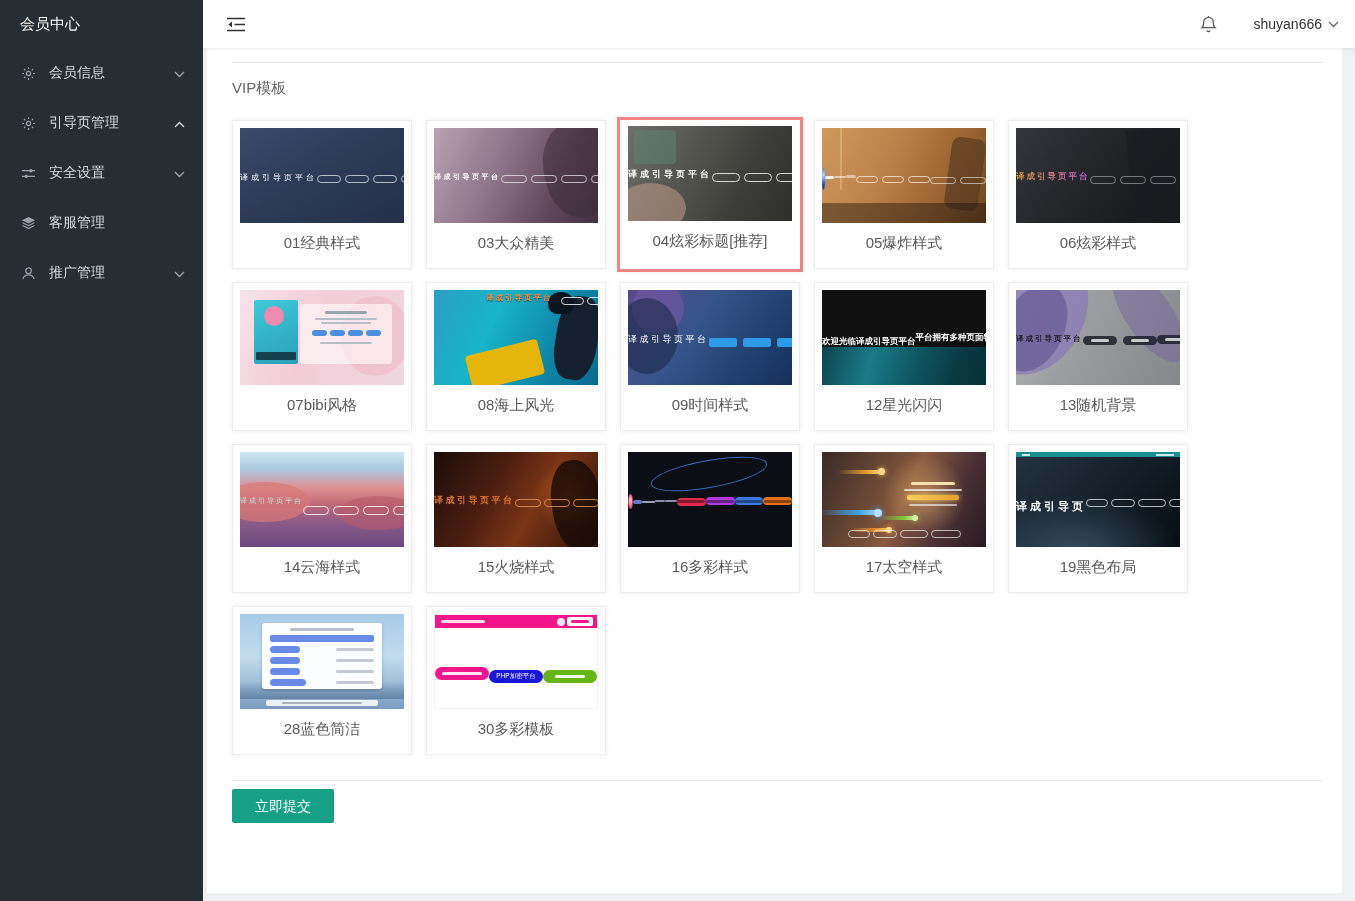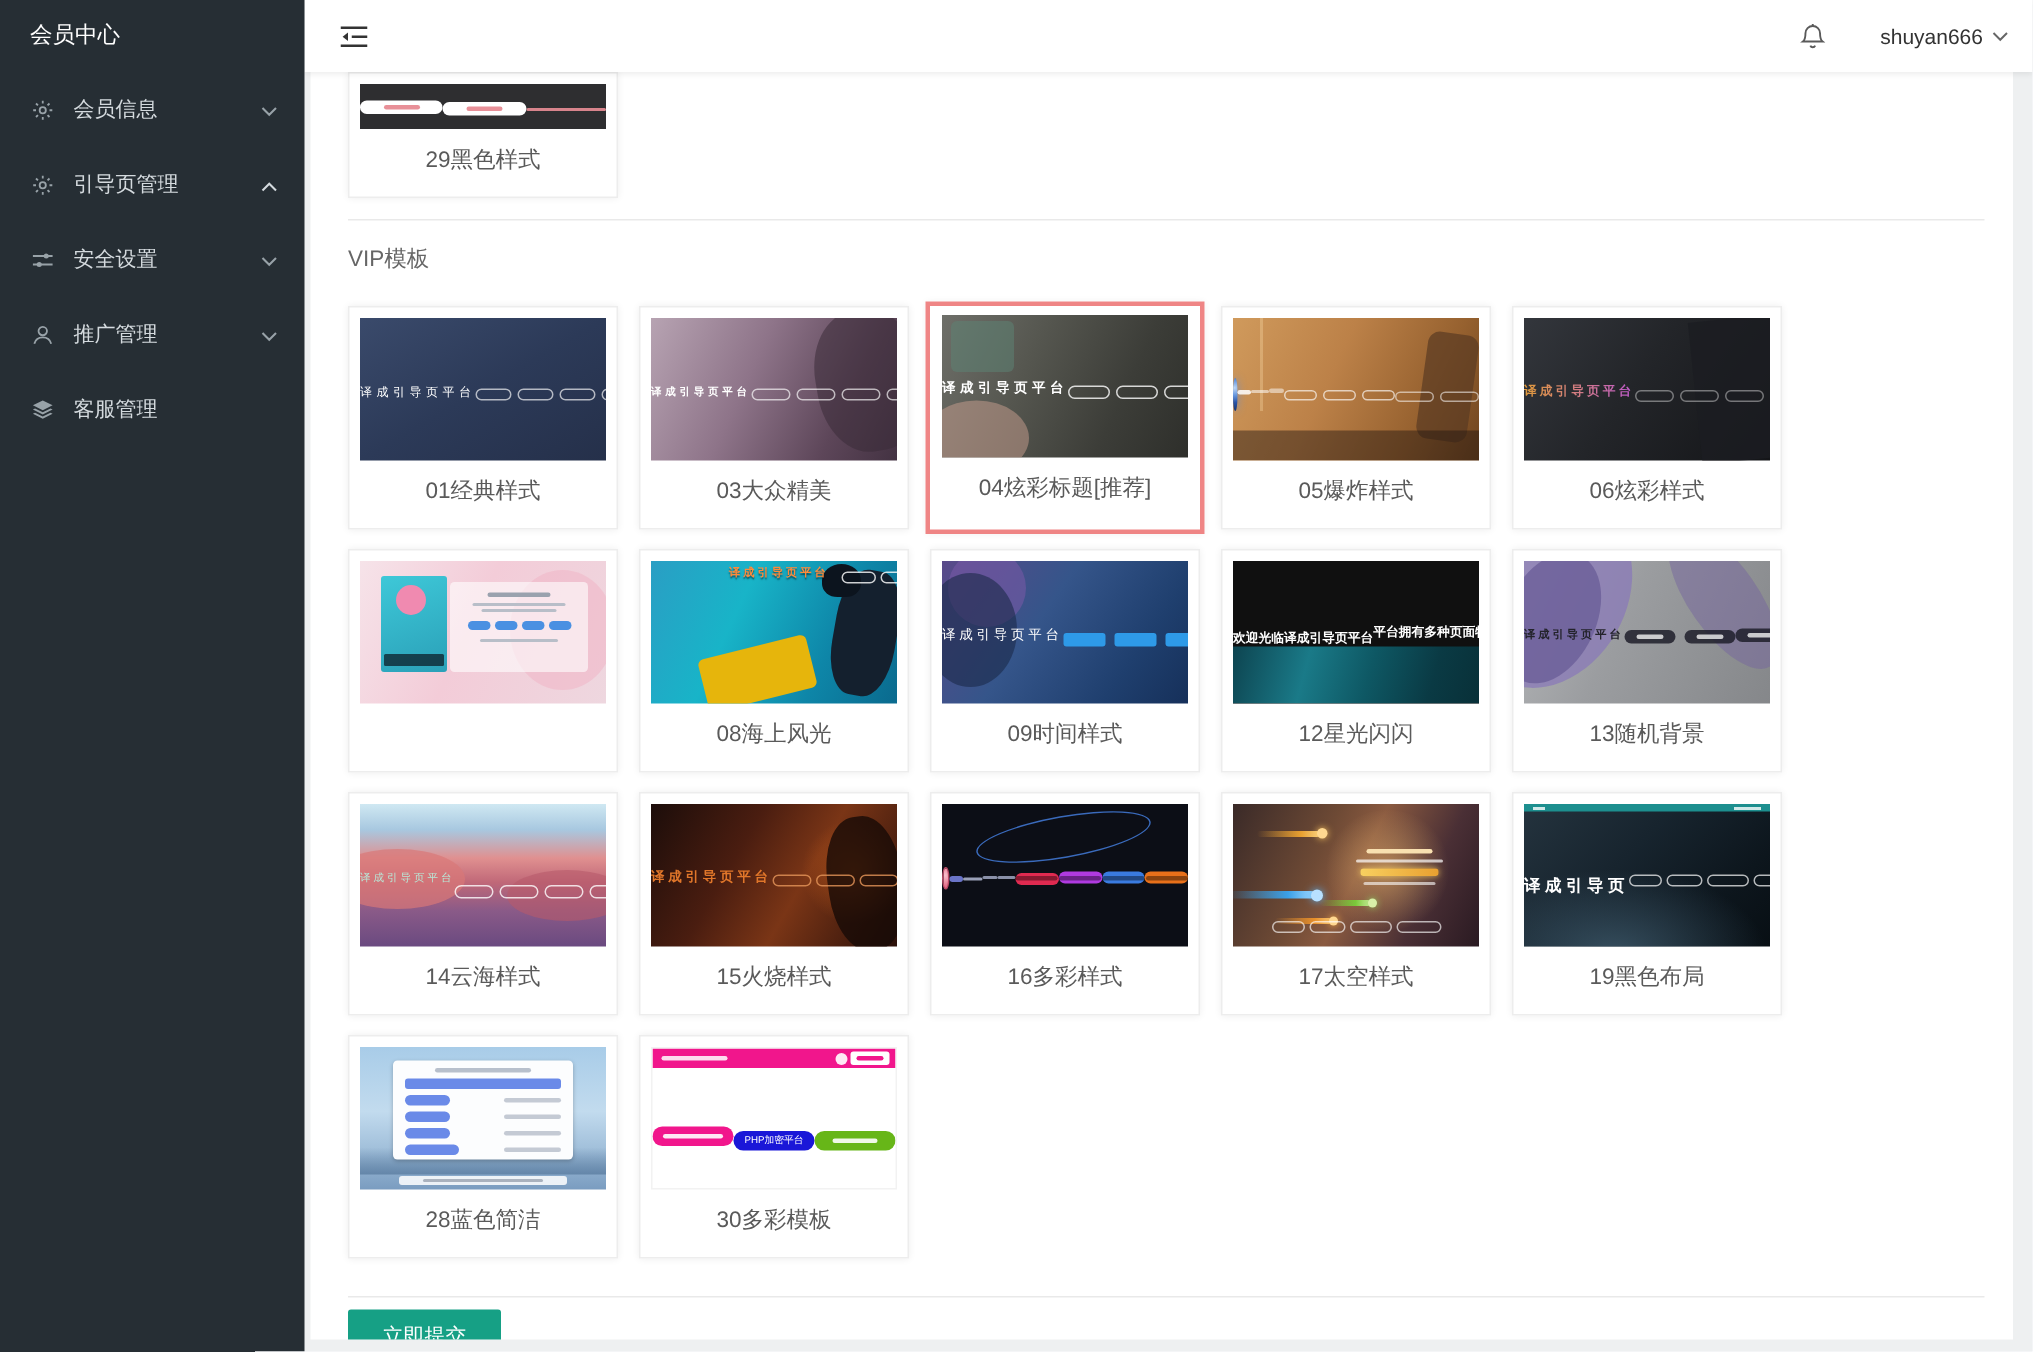--- a/index.html
+++ b/index.html
@@ -93,40 +93,40 @@
         </svg>
     </span>
     <span class="lbl">安全设置</span>
     <span><svg width="11" height="7" viewBox="0 0 11 7" fill="none" stroke="#98a2a8" stroke-width="1.4">
           <path d="M1 1l4.5 4.5L10 1"></path>
         </svg></span>
   </div>
 
   <div class="sb-item">
     <span class="mi">
+      <svg width="15" height="15" viewBox="0 0 16 16" fill="#98a2a8">
+          <path d="M8 1 15 4.5 8 8 1 4.5z"></path>
+          <path d="M8 9.5 2.5 6.8 1 7.5 8 11l7-3.5-1.5-.7z"></path>
+          <path d="M8 12.5 2.5 9.8 1 10.5 8 14l7-3.5-1.5-.7z"></path>
+        </svg>
+    </span>
+    <span class="lbl">客服管理</span>
+  </div>
+
+  <div class="sb-item">
+    <span class="mi">
       <svg width="15" height="15" viewBox="0 0 16 16" fill="none" stroke="#98a2a8" stroke-width="1.3">
           <circle cx="8" cy="5" r="3"></circle>
           <path d="M2 14c.8-3 3-4.5 6-4.5s5.2 1.5 6 4.5"></path>
         </svg>
     </span>
     <span class="lbl">推广管理</span>
     <span><svg width="11" height="7" viewBox="0 0 11 7" fill="none" stroke="#98a2a8" stroke-width="1.4">
           <path d="M1 1l4.5 4.5L10 1"></path>
         </svg></span>
-  </div>
-
-  <div class="sb-item">
-    <span class="mi">
-      <svg width="15" height="15" viewBox="0 0 16 16" fill="#98a2a8">
-          <path d="M8 1 15 4.5 8 8 1 4.5z"></path>
-          <path d="M8 9.5 2.5 6.8 1 7.5 8 11l7-3.5-1.5-.7z"></path>
-          <path d="M8 12.5 2.5 9.8 1 10.5 8 14l7-3.5-1.5-.7z"></path>
-        </svg>
-    </span>
-    <span class="lbl">客服管理</span>
   </div>
 </div>
 
 <div class="header">
   <span class="fold">
     <svg width="18" height="15" viewBox="0 0 18 15">
         <path d="M0 1.5h18M7.5 7.5h10.5M0 13.5h18" stroke="#333" stroke-width="1.7"></path>
         <path d="M5 4.6 1.4 7.5 5 10.4z" fill="#333"></path>
       </svg>
   </span>
@@ -143,34 +143,20 @@
     <svg width="11" height="7" viewBox="0 0 11 7" fill="none" stroke="#666" stroke-width="1.3">
         <path d="M1 1l4.5 4.5L10 1"></path>
       </svg>
   </span>
 </div>
 
 <div class="content">
 <div class="panel">
 
   
-  <div class="card partial" style="margin-bottom:0">
-    <div class="thumb" style="background:#2e2e30">
-      <div class="tcol">
-        <i class="bar" style="width:58px;height:9px;border-radius:5px;background:#fff;margin-top:1px;display:flex;align-items:center;justify-content:center">
-              <i class="bar" style="width:24px;height:2.5px;background:#e89098"></i>
-            </i>
-        <i class="bar" style="width:58px;height:9px;border-radius:5px;background:#fff;margin-top:3px;display:flex;align-items:center;justify-content:center">
-              <i class="bar" style="width:24px;height:2.5px;background:#e89098"></i>
-            </i>
-        <i class="bar" style="width:56px;height:2px;background:#d8848c;margin-top:3px"></i>
-      </div>
-    </div>
-    <div class="cap">29黑色样式</div>
-  </div>
 
   <div class="hr" style="margin-top:14px"></div>
 
   <div class="section-title">VIP模板</div>
 
   <div class="grid">
 
     <div class="card">
       <div class="thumb" style="background:linear-gradient(150deg,#3a4a6b 0%,#2c3a58 50%,#25304a 100%)">
         <div class="tcol">
@@ -287,20 +273,21 @@
           <i class="bar" style="width:50px;height:2px;background:#b8bec8;margin-top:2px"></i>
           <div class="prow" style="margin-top:6px;gap:3px">
                 <i style="width:15px;height:6px;background:#4a90e2;border-radius:3px"></i>
                 <i style="width:15px;height:6px;background:#4a90e2;border-radius:3px"></i>
                 <i style="width:15px;height:6px;background:#4a90e2;border-radius:3px"></i>
                 <i style="width:15px;height:6px;background:#4a90e2;border-radius:3px"></i>
               </div>
           <i class="bar" style="width:52px;height:2px;background:#b8bec8;margin-top:6px"></i>
         </div>
       </div>
+      <div class="cap">07bibi风格</div>
     </div>
 
     <div class="card">
       <div class="thumb" style="background:linear-gradient(115deg,#2a9ec4 0%,#18b4c8 35%,#0e86a8 70%,#0a6a8e 100%)">
         <i style="position:absolute;width:74px;height:36px;background:#e6b50c;left:34px;bottom:2px;transform:rotate(-14deg);border-radius:4px"></i>
         <i style="position:absolute;width:42px;height:84px;background:#14202e;right:0;top:6px;border-radius:40%;transform:rotate(10deg)"></i>
         <i style="position:absolute;width:26px;height:22px;background:#0c141e;right:24px;top:2px;border-radius:50% 50% 40% 40%"></i>
         <div class="tcol" style="align-items:flex-start;padding-left:34px">
           <i class="logo" style="width:20px;height:20px;margin-top:8px;margin-left:18px"></i>
           <span class="ttl" style="font-size:7.5px;letter-spacing:2px;margin-top:3px;font-weight:bold;color:#ff8a3a;text-shadow:0 1px 1px rgba(0,0,0,.5)">译成引导页平台</span>

